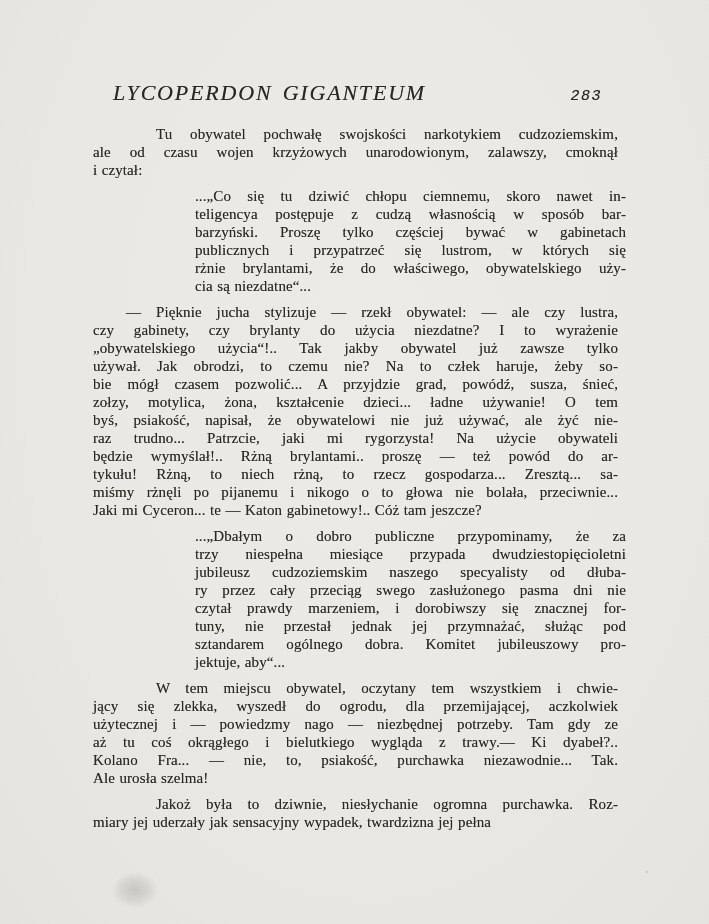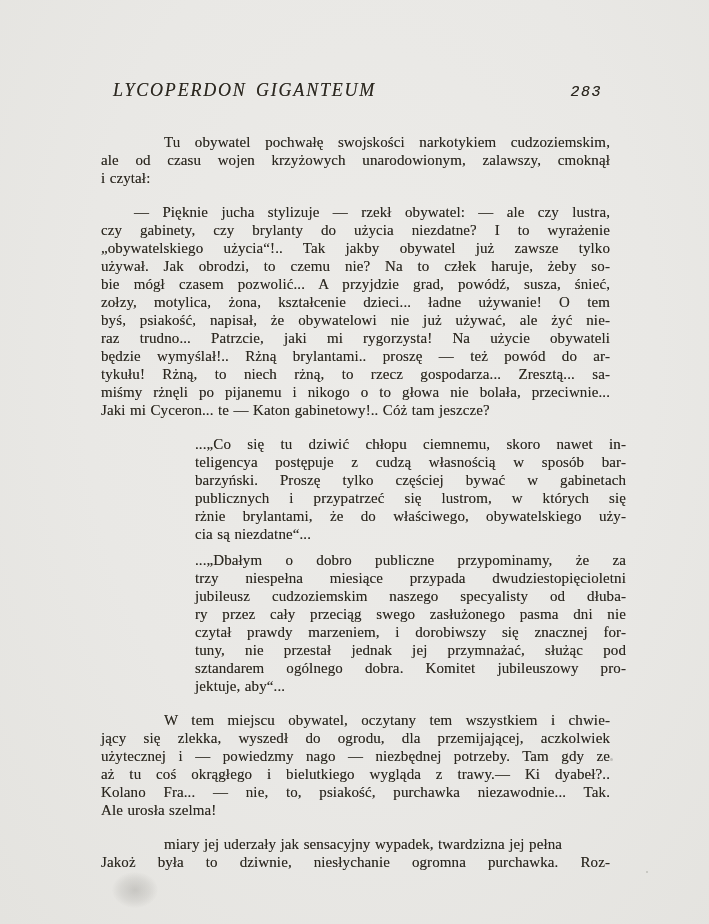--- a/index.html
+++ b/index.html
@@ -38,21 +38,21 @@
     position: absolute;
     top: 80px;
     left: 113px;
     right: 107px;
     display: flex;
     justify-content: space-between;
     align-items: baseline;
     font-style: italic;
   }
   .running-title {
-    font-size: 18px;
+    font-size: 22px;
     letter-spacing: 1.8px;
     word-spacing: 3px;
     text-shadow: 0 0 0.5px rgba(44,40,32,0.55);
   }
   .page-number {
     font-size: 15px;
     letter-spacing: 1.5px;
     text-shadow: 0 0 0.5px rgba(44,40,32,0.55);
     font-family: Liberation Mono, monospace;
   }
@@ -60,21 +60,21 @@
     position: absolute;
     top: 117px;
     left: 85px;
     width: 541px;
     font-size: 15px;
     line-height: 18px;
     letter-spacing: 0.1px;
     word-spacing: 0.6px;
     text-shadow: 0 0 0.5px rgba(44,40,32,0.5);
   }
-  .para { margin: 16px; }
+  .para { margin: 8px; }
   .para.quote {
     margin: 8px 0 8px 110px;
   }
   .para.ind-63 .ln:first-child { text-indent: 63px; }
   .para.ind-33 .ln:first-child { text-indent: 33px; }
   .ln {
     text-align: justify;
     text-align-last: justify;
   }
   .ln.last {
@@ -90,63 +90,63 @@
     <span class="running-title">LYCOPERDON GIGANTEUM</span>
     <span class="page-number">283</span>
   </div>
 
   <div class="textbody" id="textbody">
       <div class="para plain ind-63">
         <div class="ln">Tu obywatel pochwałę swojskości narkotykiem cudzoziemskim,</div>
         <div class="ln">ale od czasu wojen krzyżowych unarodowionym, zalawszy, cmoknął</div>
         <div class="ln last">i czytał:</div>
       </div>
+      <div class="para quote">
+        <div class="ln">...„Co się tu dziwić chłopu ciemnemu, skoro nawet in-</div>
+        <div class="ln">teligencya postępuje z cudzą własnością w sposób bar-</div>
+        <div class="ln">barzyński.  Proszę tylko częściej bywać w gabinetach</div>
+        <div class="ln">publicznych i przypatrzeć się lustrom, w których się</div>
+        <div class="ln">rżnie brylantami, że do właściwego, obywatelskiego uży-</div>
+        <div class="ln last">cia są niezdatne“...</div>
+      </div>
       <div class="para plain ind-33">
         <div class="ln">— Pięknie jucha stylizuje — rzekł obywatel: — ale czy lustra,</div>
         <div class="ln">czy gabinety, czy brylanty do użycia niezdatne?  I to wyrażenie</div>
         <div class="ln">„obywatelskiego użycia“!..  Tak jakby obywatel już zawsze tylko</div>
         <div class="ln">używał.  Jak obrodzi, to czemu nie?  Na to człek haruje, żeby so-</div>
         <div class="ln">bie mógł czasem pozwolić... A przyjdzie grad, powódź, susza, śnieć,</div>
         <div class="ln">zołzy, motylica, żona, kształcenie dzieci... ładne używanie!  O tem</div>
         <div class="ln">byś, psiakość, napisał, że obywatelowi nie już używać, ale żyć nie-</div>
         <div class="ln">raz trudno...  Patrzcie, jaki mi rygorzysta!  Na użycie obywateli</div>
         <div class="ln">będzie wymyślał!..  Rżną brylantami.. proszę — też powód do ar-</div>
         <div class="ln">tykułu!  Rżną, to niech rżną, to rzecz gospodarza...  Zresztą... sa-</div>
         <div class="ln">miśmy rżnęli po pijanemu i nikogo o to głowa nie bolała, przeciwnie...</div>
         <div class="ln last">Jaki mi Cyceron... te — Katon gabinetowy!..  Cóż tam jeszcze?</div>
-      </div>
-      <div class="para quote">
-        <div class="ln">...„Co się tu dziwić chłopu ciemnemu, skoro nawet in-</div>
-        <div class="ln">teligencya postępuje z cudzą własnością w sposób bar-</div>
-        <div class="ln">barzyński.  Proszę tylko częściej bywać w gabinetach</div>
-        <div class="ln">publicznych i przypatrzeć się lustrom, w których się</div>
-        <div class="ln">rżnie brylantami, że do właściwego, obywatelskiego uży-</div>
-        <div class="ln last">cia są niezdatne“...</div>
       </div>
       <div class="para quote">
         <div class="ln">...„Dbałym o dobro publiczne przypominamy, że za</div>
         <div class="ln">trzy niespełna miesiące przypada dwudziestopięcioletni</div>
         <div class="ln">jubileusz cudzoziemskim naszego specyalisty od dłuba-</div>
         <div class="ln">ry przez cały przeciąg swego zasłużonego pasma dni nie</div>
         <div class="ln">czytał prawdy marzeniem, i dorobiwszy się znacznej for-</div>
         <div class="ln">tuny, nie przestał jednak jej przymnażać, służąc pod</div>
         <div class="ln">sztandarem ogólnego dobra.  Komitet jubileuszowy pro-</div>
         <div class="ln last">jektuje, aby“...</div>
       </div>
       <div class="para plain ind-63">
         <div class="ln">W tem miejscu obywatel, oczytany tem wszystkiem i chwie-</div>
         <div class="ln">jący się zlekka, wyszedł do ogrodu, dla przemijającej, aczkolwiek</div>
         <div class="ln">użytecznej i — powiedzmy nago — niezbędnej potrzeby.  Tam gdy ze</div>
         <div class="ln">aż tu coś okrągłego i bielutkiego wygląda z trawy.— Ki dyabeł?..</div>
         <div class="ln">Kolano Fra... — nie, to, psiakość, purchawka niezawodnie...  Tak.</div>
         <div class="ln last">Ale urosła szelma!</div>
       </div>
       <div class="para plain ind-63">
+        <div class="ln">Jakoż była to dziwnie, niesłychanie ogromna purchawka.  Roz-</div>
         <div class="ln last">miary jej uderzały jak sensacyjny wypadek, twardzizna jej pełna</div>
-        <div class="ln">Jakoż była to dziwnie, niesłychanie ogromna purchawka.  Roz-</div>
       </div>
     </div>
 
   <div class="smudge"></div>
   <div class="speck" style="left:610px; top:758px; width:3px; height:3px;"></div>
   <div class="speck" style="left:646px; top:871px; width:2px; height:2px;"></div>
 
 </div>
 
 </body></html>

